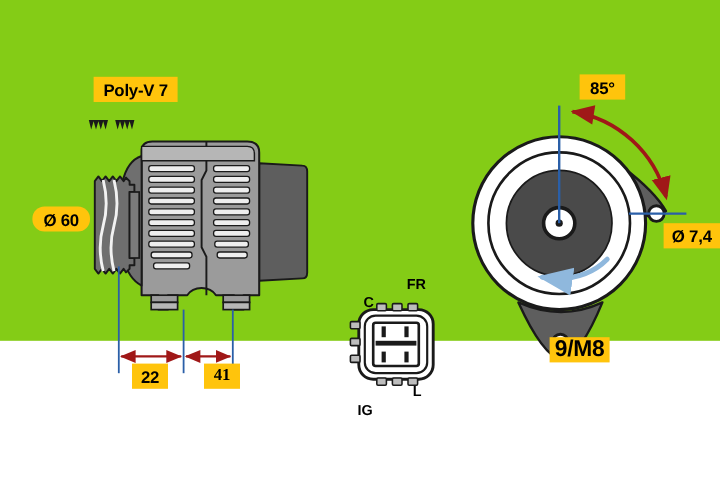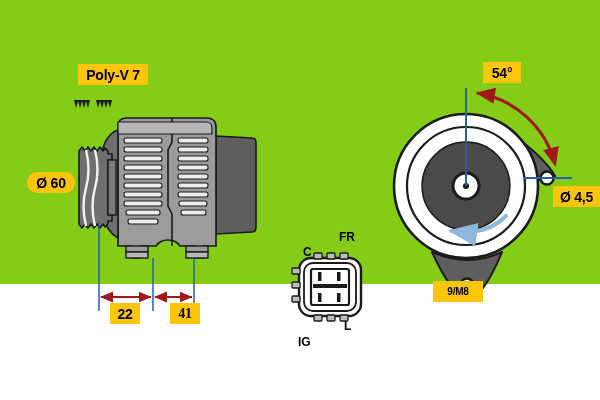--- a/index.html
+++ b/index.html
@@ -254,24 +254,24 @@
 
   <div class="label-box label-yellow" style="left:78px; top:64px; width:70px; height:21px; font-size:14px;">Poly-V 7</div>
 
 
   <div class="label-box label-yellow" style="left:27px; top:172px; width:48px; height:21px; font-size:14px;border-radius:10px;">Ø 60</div>
 
   <div class="label-box label-yellow" style="left:110px; top:303px; width:30px; height:21px; font-size:14px;">22</div>
 
   <div class="label-box label-yellow" style="left:170px; top:303px; width:30px; height:21px; font-size:14px;font-family:Liberation Serif, serif;">41</div>
 
-  <div class="label-box label-yellow" style="left:483px; top:62px; width:38px; height:21px; font-size:14px;">54°</div>
-
-  <div class="label-box label-yellow" style="left:553px; top:186px; width:47px; height:21px; font-size:14px;">Ø 4,5</div>
-
-  <div class="label-box label-yellow" style="left:433px; top:281px; width:50px; height:21px; font-size:10px;">9/M8</div>
+  <div class="label-box label-yellow" style="left:483px; top:62px; width:38px; height:21px; font-size:14px;">85°</div>
+
+  <div class="label-box label-yellow" style="left:553px; top:186px; width:47px; height:21px; font-size:14px;">Ø 7,4</div>
+
+  <div class="label-box label-yellow" style="left:458px; top:281px; width:50px; height:21px; font-size:19px;">9/M8</div>
 
   <div class="pin-text" style="left:303px; top:246px;">C</div>
   <div class="pin-text" style="left:339px; top:231px;">FR</div>
   <div class="pin-text" style="left:298px; top:336px;text-align:center;">IG</div>
   <div class="pin-text" style="left:344px; top:320px;">L</div>
 
 </div>
 
 </body></html>

